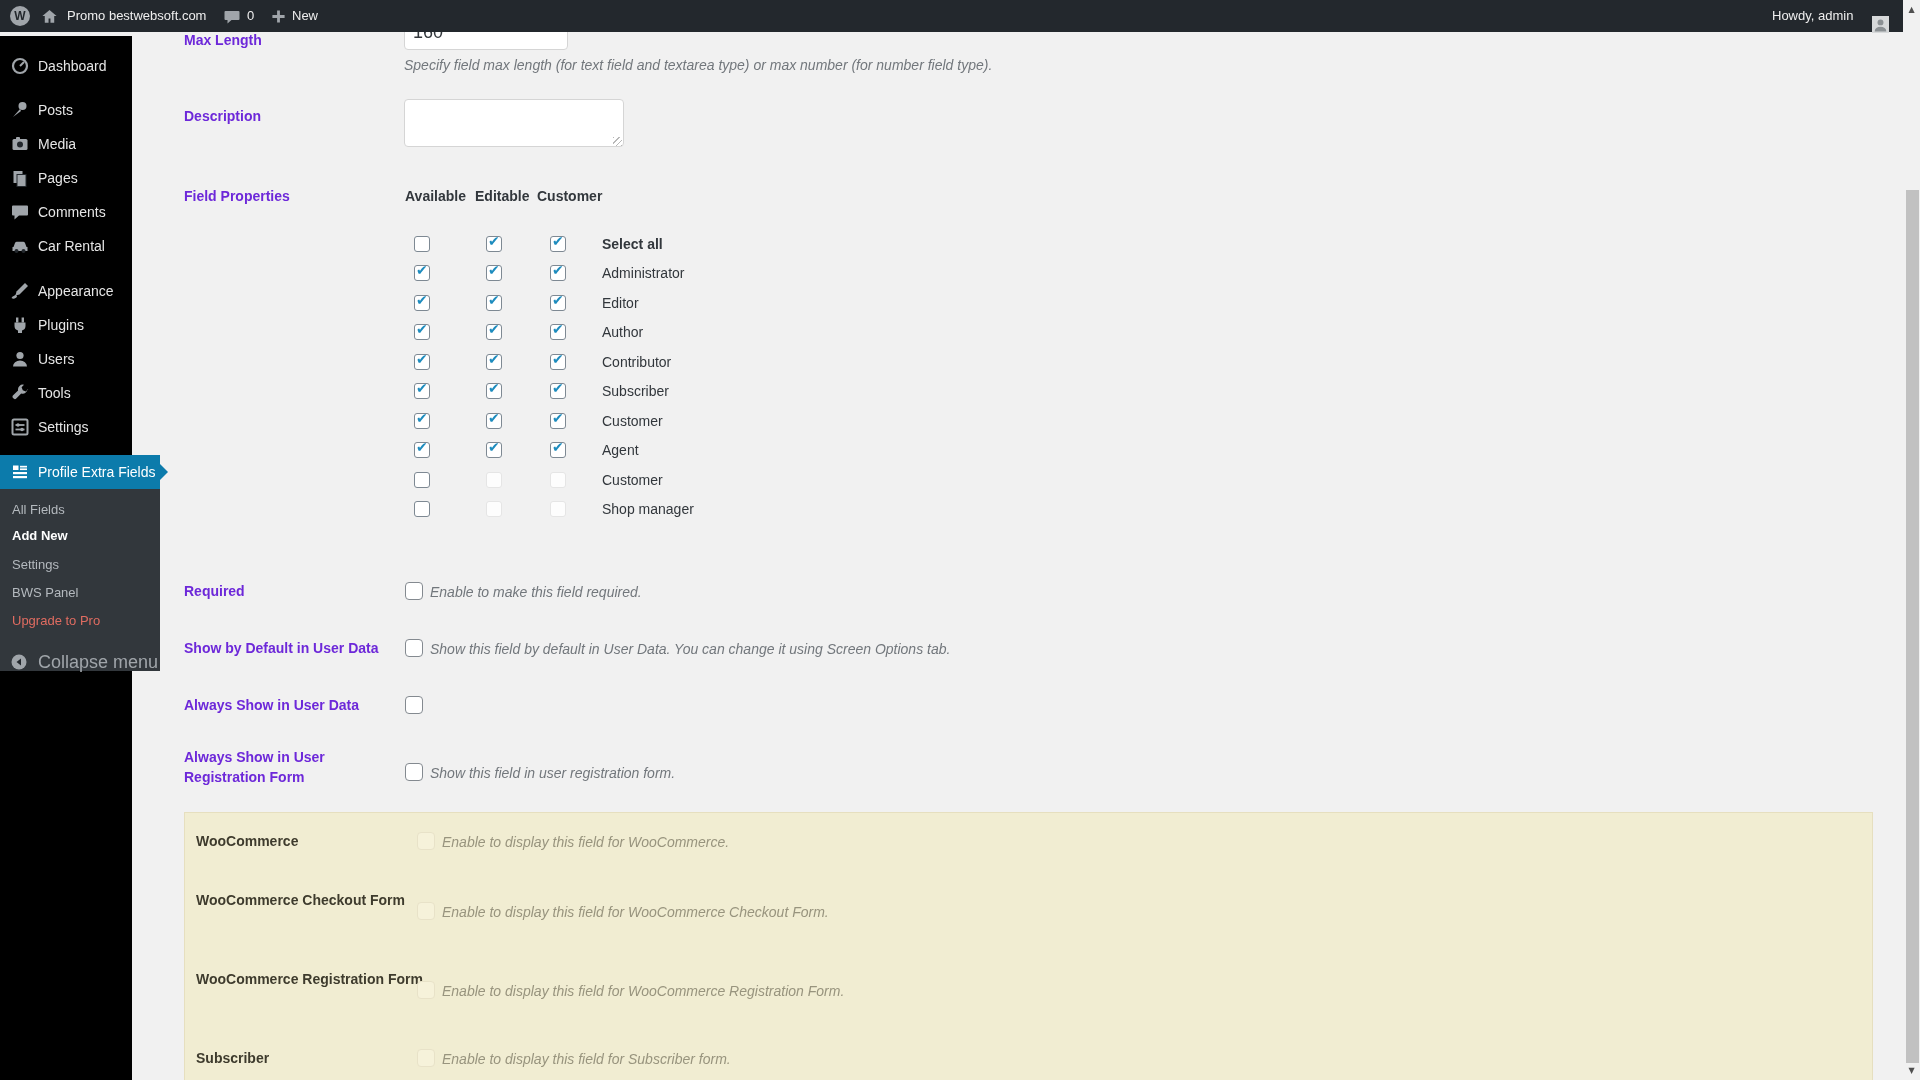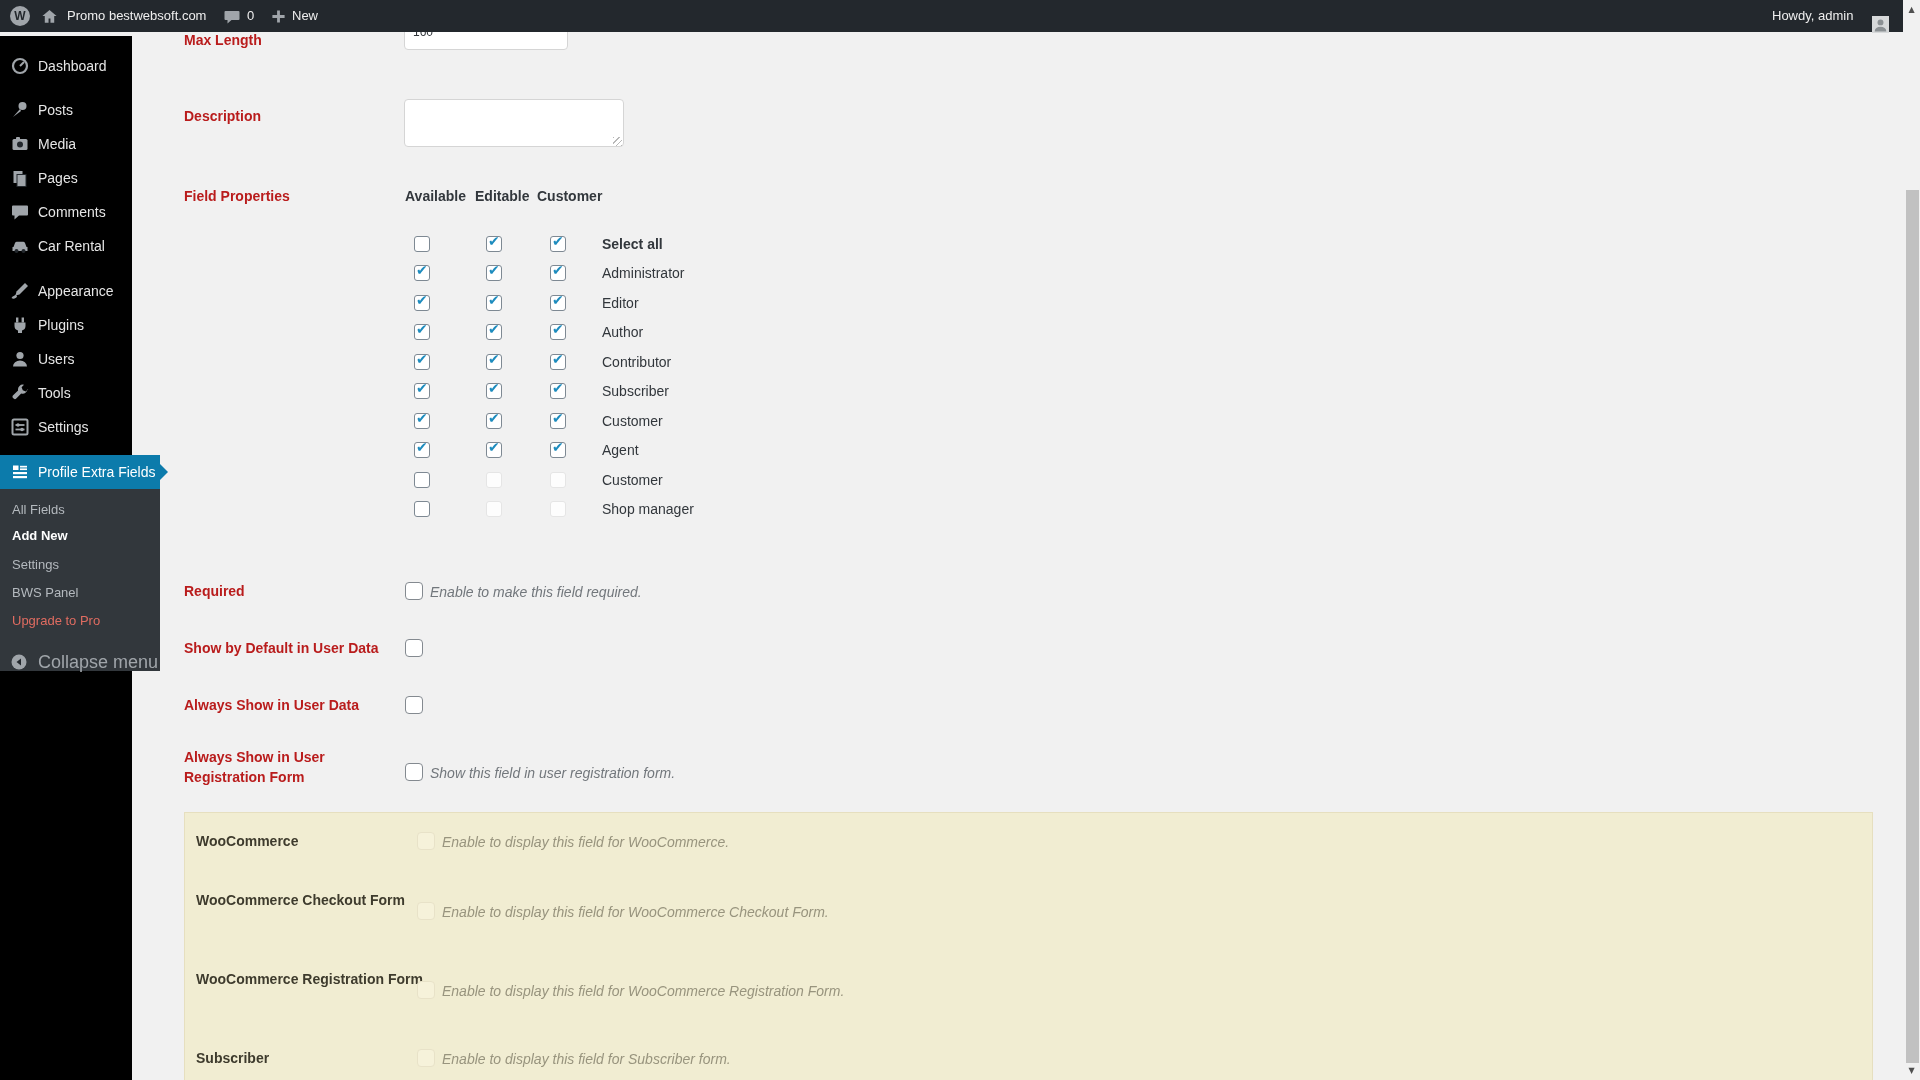--- a/index.html
+++ b/index.html
@@ -23,25 +23,25 @@
   #submenu-bg { position:absolute; left:0; top:453px; width:160px; height:182px; background:#32373c; }
   .sub-item { position:absolute; left:12px; width:140px; color:#b4b9be; font-size:13px; line-height:18px; }
   .sub-item.current { color:#ffffff; font-weight:bold; }
   .sub-item.upgrade { color:#e06c61; }
   .collapse-item { position:absolute; left:0; top:609px; width:160px; height:34px; color:#a0a5aa; font-size:18px; }
   .collapse-item .mi-icon { position:absolute; left:10px; top:8px; width:18px; height:18px; }
   .collapse-item .mi-label { position:absolute; left:38px; top:8px; line-height:18px; }
 
   
   #main { position:absolute; left:0; top:0; width:1903px; height:1080px; }
-  .flabel { position:absolute; left:184px; font-weight:600; color:#b91c1c; line-height:20px; }
+  .flabel { position:absolute; left:184px; font-weight:600; color:#6d28d9; line-height:20px; }
   .flabel.plain { font-weight:600; }
   .flabel.strong { font-weight:700; }
   .desc { position:absolute; font-style:italic; color:#72777c; font-size:14px; line-height:18px; white-space:nowrap; }
-  input.txt { position:absolute; left:404px; width:164px; height:36px; border:1px solid #d5d5d5; border-radius:4px; background:#fff; padding:0 8px; font-size:12px; color:#32373c; font-family:"Liberation Sans",sans-serif; }
+  input.txt { position:absolute; left:404px; width:164px; height:36px; border:1px solid #d5d5d5; border-radius:4px; background:#fff; padding:0 8px; font-size:18px; color:#32373c; font-family:"Liberation Sans",sans-serif; }
   textarea.txta { position:absolute; left:404px; width:220px; height:48px; border:1px solid #d5d5d5; border-radius:4px; background:#fff; resize:none; }
   .resize-grip { position:absolute; left:613px; top:137px; width:9px; height:9px; background:repeating-linear-gradient(135deg,#b8b8b8 0 1px,transparent 1px 4px); }
 
   .col-head { position:absolute; font-weight:600; color:#32373c; line-height:20px; }
 
   .cb { position:absolute; width:16px; height:16px; background:#fff; border:1px solid #7e8993; border-radius:3px; }
   .cb.checked::after { content:"\2714"; position:absolute; left:1px; top:-4px; font-size:14px; font-weight:bold; color:#1e8cbe; font-family:"DejaVu Sans",sans-serif; }
   .cb.disabled { border-color:#e5e5e5; background:#fdfdfd; }
   .cb.big { width:18px; height:18px; border-radius:4px; border-color:#848a90; }
   .cb.pro { width:18px; height:18px; border-radius:4px; border-color:#e8e2c8; background:#f6f2da; }
@@ -58,20 +58,21 @@
   #scroll-thumb { position:absolute; left:3px; top:190px; width:13px; height:873px; background:#c1c1c1; }
   .scroll-arrow { position:absolute; left:0; width:17px; text-align:center; color:#505050; font-size:8px; line-height:14px; font-family:"DejaVu Sans",sans-serif; }
 </style>
 </head>
 <body>
 
 <div id="main">
 
   <div class="flabel plain" style="top:30px">Max Length</div>
   <input class="txt" style="top: 14px;" value="160">
+  <div class="desc" style="left:404px; top:56px">Specify field max length (for text field and textarea type) or max number (for number field type).</div>
 
   <div class="flabel plain" style="top:106px">Description</div>
   <textarea class="txta" style="top: 99px;"></textarea>
   <div class="resize-grip"></div>
 
   <div class="flabel plain" style="top:186px">Field Properties</div>
   <div class="col-head" style="left:405px; top:186px">Available</div>
   <div class="col-head" style="left:475px; top:186px">Editable</div>
   <div class="col-head" style="left:537px; top:186px">Customer</div>
 
@@ -135,20 +136,21 @@
     <span class="cb disabled" style="left:550px; top:501px"></span>
     <span class="role-label" style="top:499px">Shop manager</span>
   </div>
 
   <div class="flabel strong" style="top:581px">Required</div>
   <span class="cb big unchecked" style="left:405px; top:582px"></span>
   <div class="desc" style="left:430px; top:583px">Enable to make this field required.</div>
 
   <div class="flabel strong" style="top:638px">Show by Default in User Data</div>
   <span class="cb big unchecked" style="left:405px; top:639px"></span>
+  <div class="desc" style="left:430px; top:640px">Show this field by default in User Data. You can change it using Screen Options tab.</div>
 
   <div class="flabel strong" style="top:695px">Always Show in User Data</div>
   <span class="cb big unchecked" style="left:405px; top:696px"></span>
 
   <div class="flabel strong" style="top:747px; width:170px; line-height:20px">Always Show in User Registration Form</div>
   <span class="cb big unchecked" style="left:405px; top:763px"></span>
   <div class="desc" style="left:430px; top:764px">Show this field in user registration form.</div>
 
   <div id="probox"></div>
 

